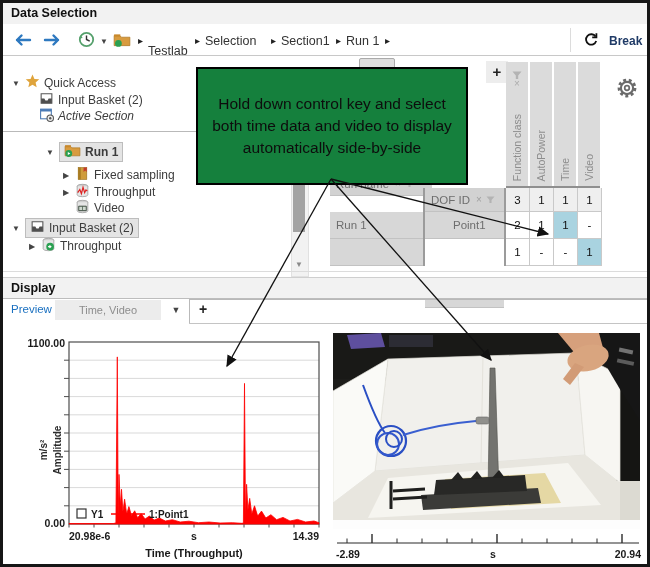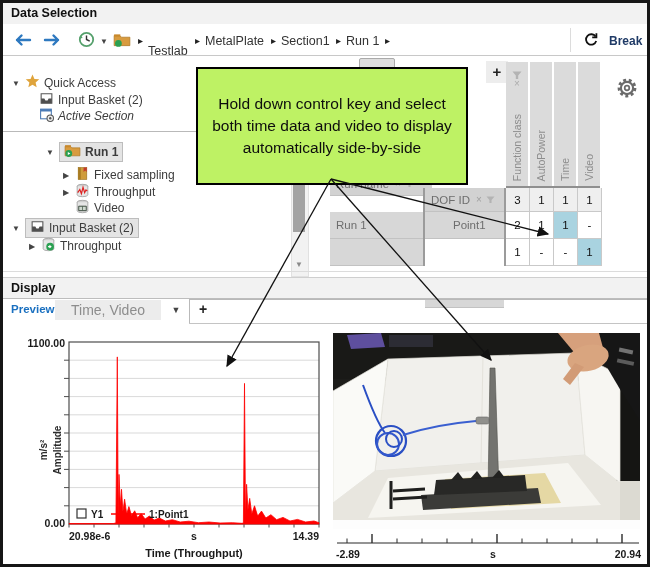--- a/index.html
+++ b/index.html
@@ -12,22 +12,22 @@
   .treerow{position:absolute;display:flex;align-items:center;gap:4px;font-size:12px;color:#3c3c3c;white-space:nowrap;}
   .exp{font-size:8px;color:#444;width:10px;text-align:center;}
   .sel{background:#e4e4e4;border:1px solid #bdbdbd;padding:0 4px;}
   .vhdr{position:absolute;width:22px;background:#dbdbdb;display:flex;flex-direction:column;justify-content:flex-end;align-items:center;padding-bottom:5px;box-sizing:border-box;}
   .vtext{writing-mode:vertical-rl;transform:rotate(180deg);font-size:10.5px;color:#8d8d8d;white-space:nowrap;}
   .cell{position:absolute;box-sizing:border-box;font-size:11.5px;display:flex;align-items:center;}
   .namecell{background:#d7d7d7;color:#6e6e6e;padding-left:6px;border-bottom:1px solid #c2c2c2;}
   .numcell{background:#fff;color:#111;justify-content:center;border-right:1px solid #c9c9c9;border-bottom:1px solid #c9c9c9;}
   .numhdr{background:#efefef;}
   .bluecell{background:#a9d3e0;}
-  .callout{position:absolute;left:193px;top:64px;width:256px;height:110px;background:#bef264;border:2px solid #000;z-index:40;display:flex;align-items:center;justify-content:center;text-align:center;font-size:15.5px;color:#0d0d0d;line-height:1.4;padding:2px 6px;box-sizing:content-box;}
-  .tab{background:#ececec;color:#8d8d8d;font-size:14px;display:flex;align-items:center;justify-content:center;}
+  .callout{position:absolute;left:193px;top:64px;width:256px;height:110px;background:#15803d;border:2px solid #000;z-index:40;display:flex;align-items:center;justify-content:center;text-align:center;font-size:15.5px;color:#0d0d0d;line-height:1.4;padding:2px 6px;box-sizing:content-box;}
+  .tab{background:#ececec;color:#8d8d8d;font-size:11px;display:flex;align-items:center;justify-content:center;}
   svg text{font-family:"Liberation Sans",sans-serif;}
 </style>
 </head>
 <body>
 
 <div id="app">
 
   <div class="abs bar" style="left:0;top:0;width:644px;height:21px;">
     <div class="abs ttl" style="left:8px;top:3px;">Data Selection</div>
   </div>
@@ -46,21 +46,21 @@
         </svg></span>
     <span class="abs exp" style="left:96px;top:13px;">▼</span>
     <span class="abs" style="left:110px;top:8px;"><svg width="18" height="16" viewBox="0 0 16 14">
           <path d="M1 3 h5 l1.5 1.5 H15 V12 H1 Z" fill="#d89b3f" stroke="#a8731f" stroke-width="0.6"></path>
           <rect x="1" y="2" width="5.5" height="2" fill="#c8882c"></rect>
           <circle cx="4.8" cy="10" r="3" fill="#2ba052"></circle>
         </svg></span>
     <span class="abs sep" style="left:131px;top:11px;">▸</span>
     <span class="abs crumb" style="left:145px;top:20px;">Testlab</span>
     <span class="abs sep" style="left:188px;top:11px;">▸</span>
-    <span class="abs crumb" style="left:202px;top:10px;">MetalPlate</span>
+    <span class="abs crumb" style="left:202px;top:10px;">Selection</span>
     <span class="abs sep" style="left:264px;top:11px;">▸</span>
     <span class="abs crumb" style="left:278px;top:10px;">Section1</span>
     <span class="abs sep" style="left:329px;top:11px;">▸</span>
     <span class="abs crumb" style="left:343px;top:10px;">Run 1</span>
     <span class="abs sep" style="left:378px;top:11px;">▸</span>
     <div class="abs" style="left:567px;top:4px;width:1px;height:24px;background:#dcdcdc;"></div>
     <span class="abs" style="left:580px;top:8px;"><svg width="16" height="16" viewBox="0 0 16 16">
           <path d="M12.6 4.6 A5.2 5.2 0 1 0 13.2 9" fill="none" stroke="#111" stroke-width="1.8"></path>
           <path d="M13.4 1.2 v4.2 h-4.2" fill="none" stroke="#111" stroke-width="1.8"></path>
         </svg></span>
@@ -221,21 +221,21 @@
   <div class="cell numcell" style="left:527px;top:236px;width:24px;height:27px;">-</div>
   <div class="cell numcell" style="left:551px;top:236px;width:24px;height:27px;">-</div>
   <div class="cell numcell bluecell" style="left:575px;top:236px;width:24px;height:27px;">1</div>
 
   <div class="abs" style="left:0;top:268px;width:644px;height:1px;background:#dcdcdc;"></div>
 
   <div class="abs bar" style="left:0;top:274px;width:644px;height:20px;border-top:1px solid #cfcfcf;">
     <div class="abs ttl" style="left:8px;top:3px;">Display</div>
   </div>
 
-  <div class="abs" style="left:8px;top:300px;font-size:11.5px;font-weight:bold;color:#1a70c0;">Preview</div>
+  <div class="abs" style="left:8px;top:300px;font-size:11.5px;font-weight:normal;color:#1a70c0;">Preview</div>
   <div class="tab abs" style="left:52px;top:297px;width:106px;height:20px;">Time, Video</div>
   <div class="abs exp" style="left:168px;top:302px;font-size:9px;">▼</div>
   <div class="abs" style="left:186px;top:296px;width:1px;height:25px;background:#b9b9b9;"></div>
   <div class="abs" style="left:186px;top:296px;width:458px;height:1px;background:#b9b9b9;"></div>
   <div class="abs" style="left:196px;top:298px;font-size:14px;font-weight:bold;color:#222;">+</div>
   <div class="abs" style="left:186px;top:320px;width:458px;height:1px;background:#c4c4c4;"></div>
 
   <div class="abs" style="left:10px;top:327px;">
     <svg id="chart-svg" width="314" height="234" viewBox="0 0 314 234">
       <g id="chart-grid">

